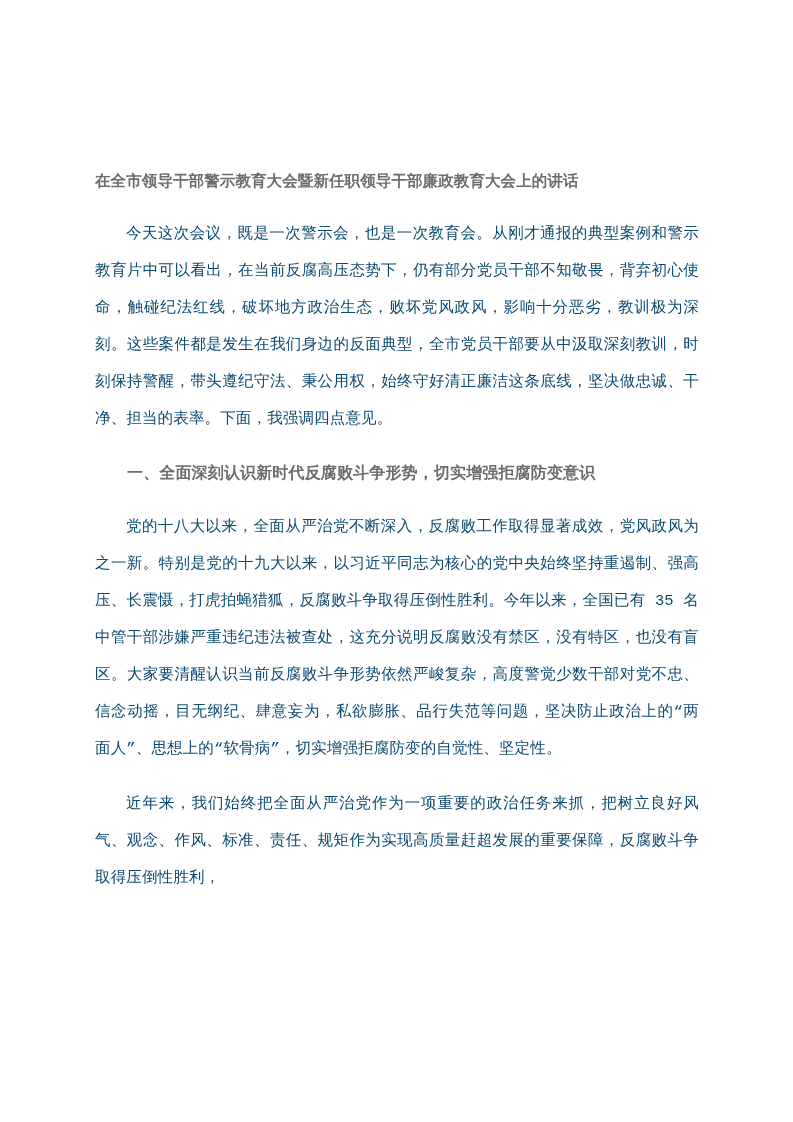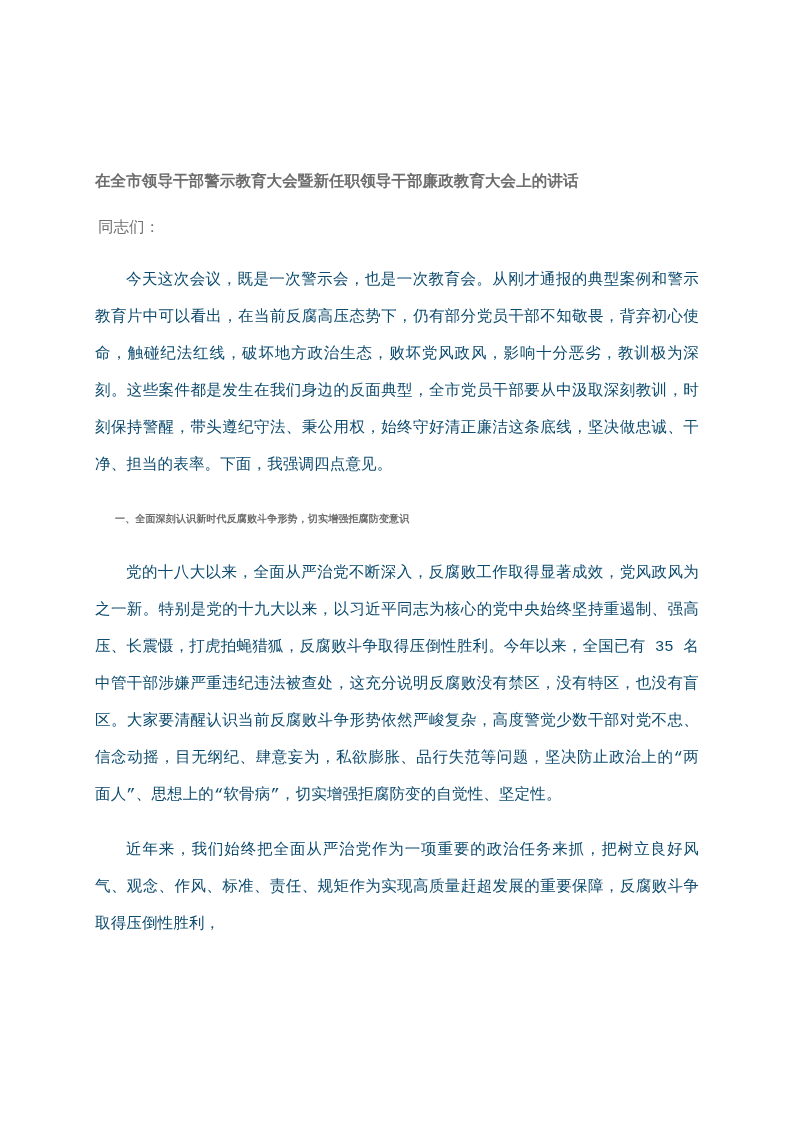--- a/index.html
+++ b/index.html
@@ -61,38 +61,37 @@
     text-justify: inter-ideograph;
     letter-spacing: 0.15px;
     font-family: Liberation Mono, monospace;
   }
 
   .para.first-body {
     margin-top: 24px;
   }
 
   .section-heading {
-    font-size: 10px;
+    font-size: 16px;
     font-weight: bold;
     line-height: 37px;
     color: #6d6d6d;
     margin: 16px 0 0 0;
     text-indent: 2em;
     letter-spacing: 0.15px;
   }
 </style>
 </head>
 <body>
 
 <div class="page">
   <div class="content">
 
     <h1 class="doc-title">在全市领导干部警示教育大会暨新任职领导干部廉政教育大会上的讲话</h1>
 
-    <p class="salutation">同志们：</p>
 
     <p class="para first-body">今天这次会议，既是一次警示会，也是一次教育会。从刚才通报的典型案例和警示教育片中可以看出，在当前反腐高压态势下，仍有部分党员干部不知敬畏，背弃初心使命，触碰纪法红线，破坏地方政治生态，败坏党风政风，影响十分恶劣，教训极为深刻。这些案件都是发生在我们身边的反面典型，全市党员干部要从中汲取深刻教训，时刻保持警醒，带头遵纪守法、秉公用权，始终守好清正廉洁这条底线，坚决做忠诚、干净、担当的表率。下面，我强调四点意见。</p>
 
     <h2 class="section-heading">一、全面深刻认识新时代反腐败斗争形势，切实增强拒腐防变意识</h2>
 
     <p class="para">党的十八大以来，全面从严治党不断深入，反腐败工作取得显著成效，党风政风为之一新。特别是党的十九大以来，以习近平同志为核心的党中央始终坚持重遏制、强高压、长震慑，打虎拍蝇猎狐，反腐败斗争取得压倒性胜利。今年以来，全国已有 35 名中管干部涉嫌严重违纪违法被查处，这充分说明反腐败没有禁区，没有特区，也没有盲区。大家要清醒认识当前反腐败斗争形势依然严峻复杂，高度警觉少数干部对党不忠、信念动摇，目无纲纪、肆意妄为，私欲膨胀、品行失范等问题，坚决防止政治上的“两面人”、思想上的“软骨病”，切实增强拒腐防变的自觉性、坚定性。</p>
 
     <p class="para">近年来，我们始终把全面从严治党作为一项重要的政治任务来抓，把树立良好风气、观念、作风、标准、责任、规矩作为实现高质量赶超发展的重要保障，反腐败斗争取得压倒性胜利，</p>
 
   </div>

